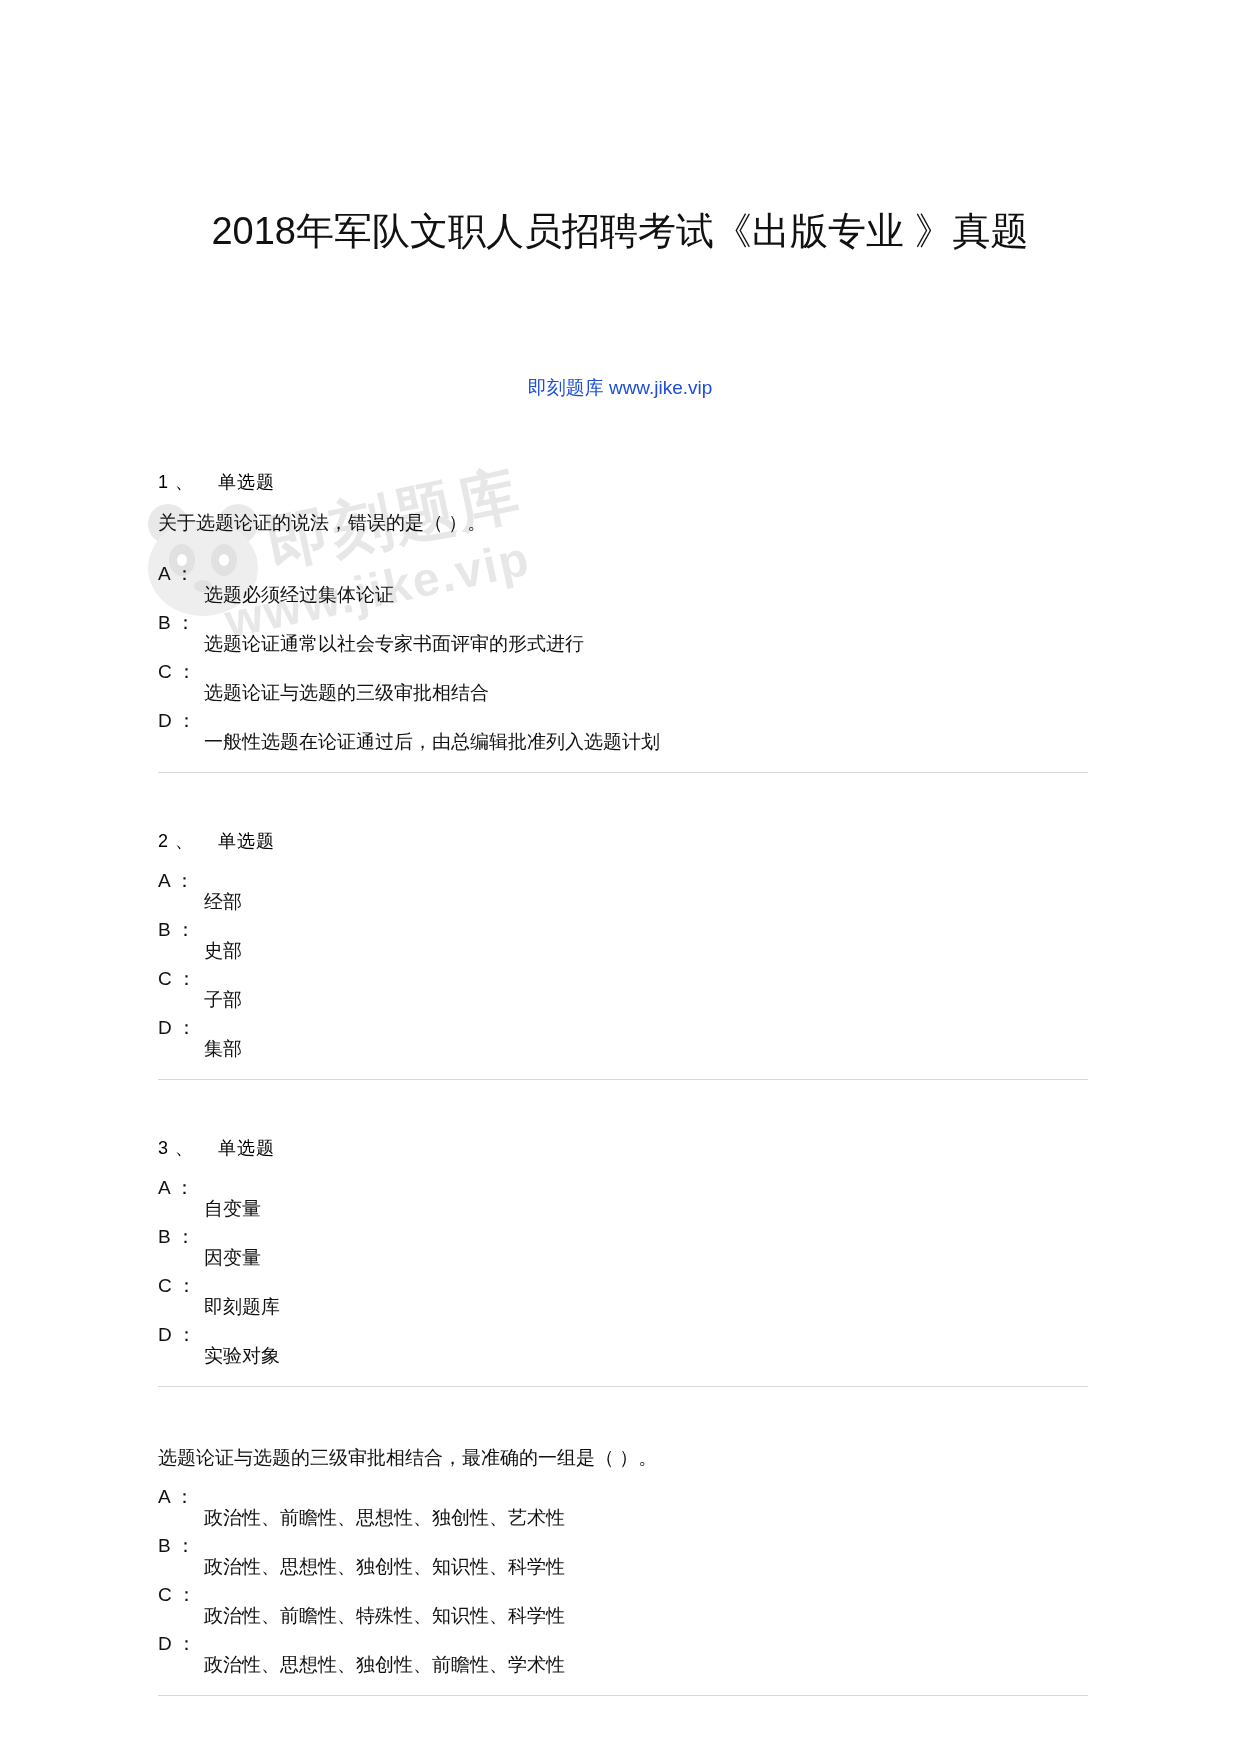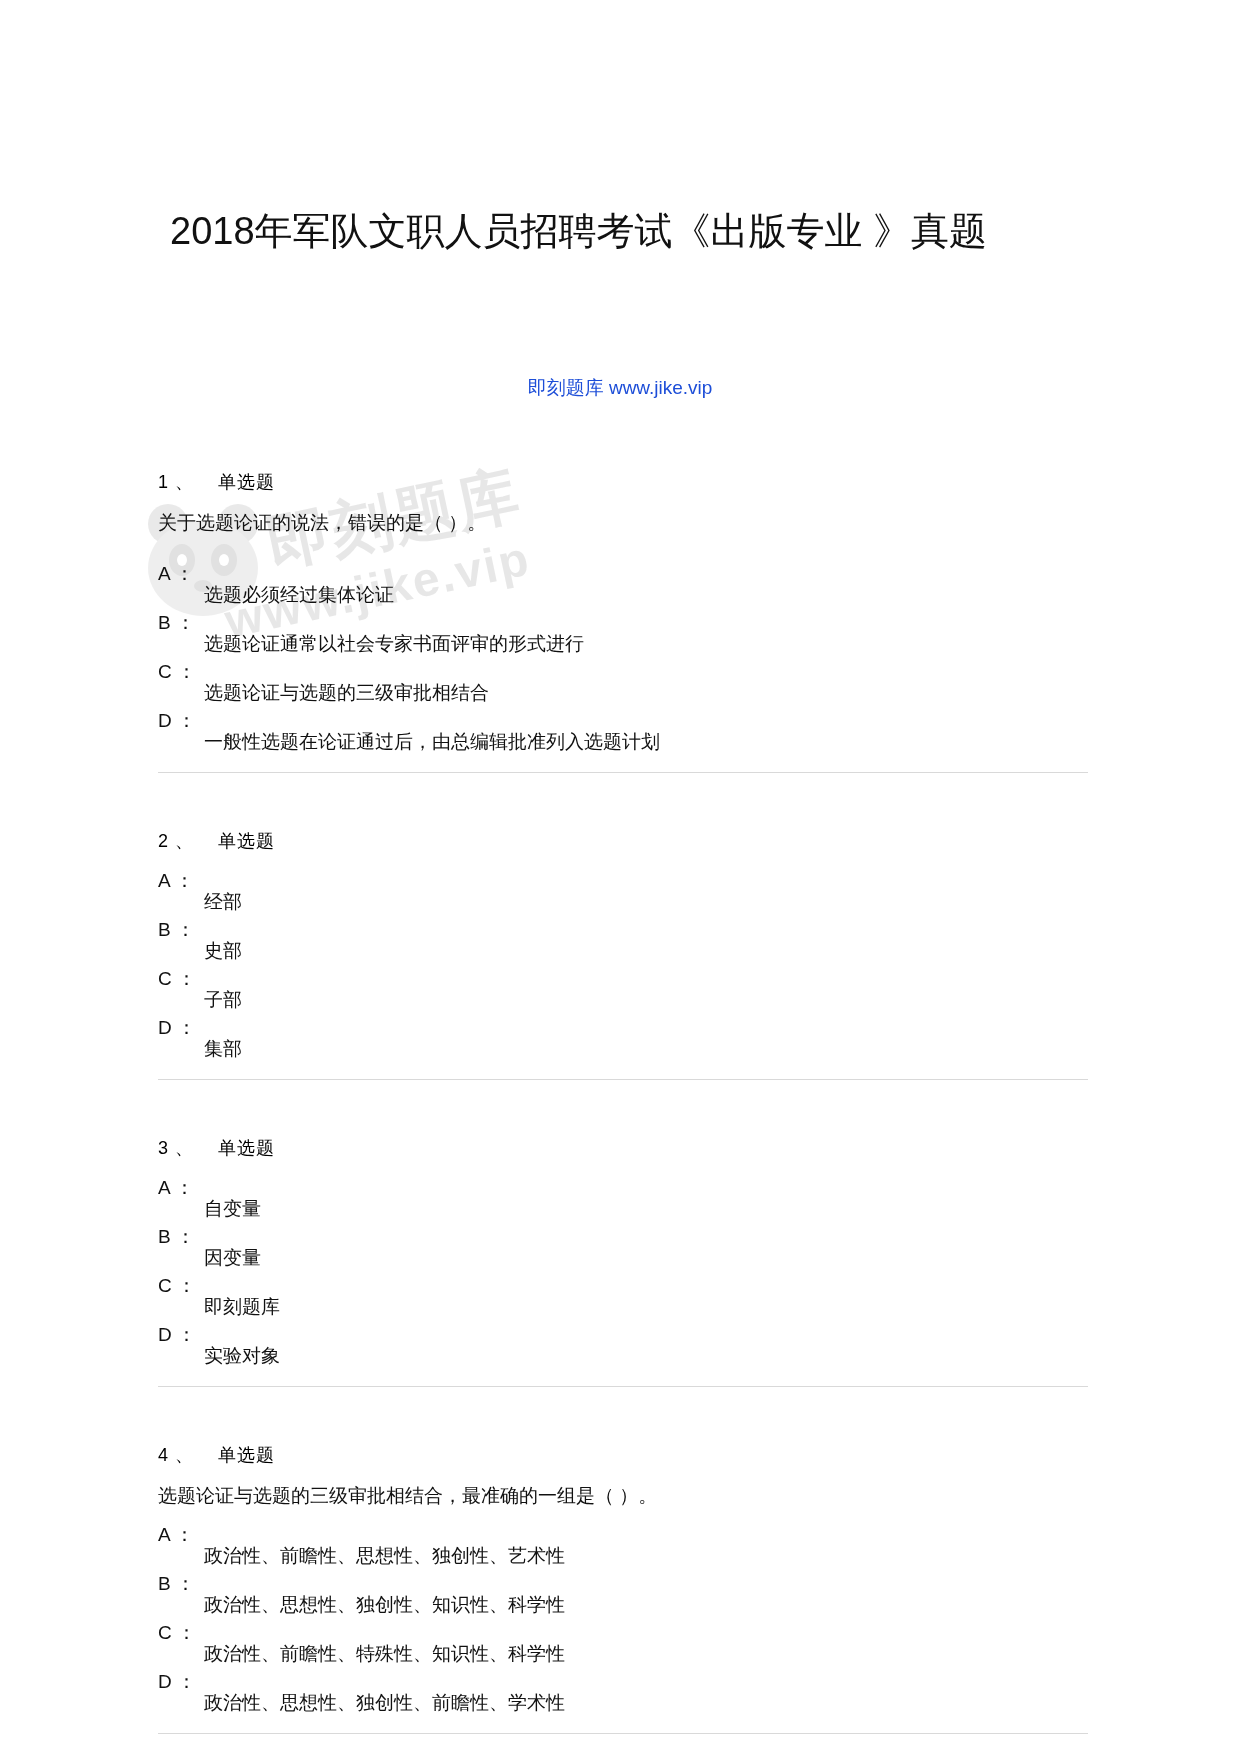--- a/index.html
+++ b/index.html
@@ -67,21 +67,21 @@
   .content {
     position: relative;
     z-index: 10;
   }
 
   .doc-title {
     position: absolute;
     left: 170px;
     top: 205px;
     width: 900px;
-    text-align: left;
+    text-align: center;
     font-size: 38px;
     line-height: 52px;
     font-weight: normal;
     font-family: "Liberation Sans", sans-serif;
     color: #111;
   }
   .doc-subtitle {
     position: absolute;
     left: 170px;
     top: 375px;
@@ -257,24 +257,20 @@
             <span class="opt-key">D ：</span>
             <span class="opt-text">实验对象</span>
           </li>
         </ul>
         <hr class="divider">
       </div>
 
       <div class="q-gap"></div>
 
       <div class="q-block">
-        <div class="q-header">
-          <span class="q-num">4 、</span>
-          <span class="q-type">单选题</span>
-        </div>
         <div class="q-stem">选题论证与选题的三级审批相结合，最准确的一组是（ ）。</div>
         <ul class="q-options">
           <li class="q-option">
             <span class="opt-key">A ：</span>
             <span class="opt-text">政治性、前瞻性、思想性、独创性、艺术性</span>
           </li>
           <li class="q-option">
             <span class="opt-key">B ：</span>
             <span class="opt-text">政治性、思想性、独创性、知识性、科学性</span>
           </li>

